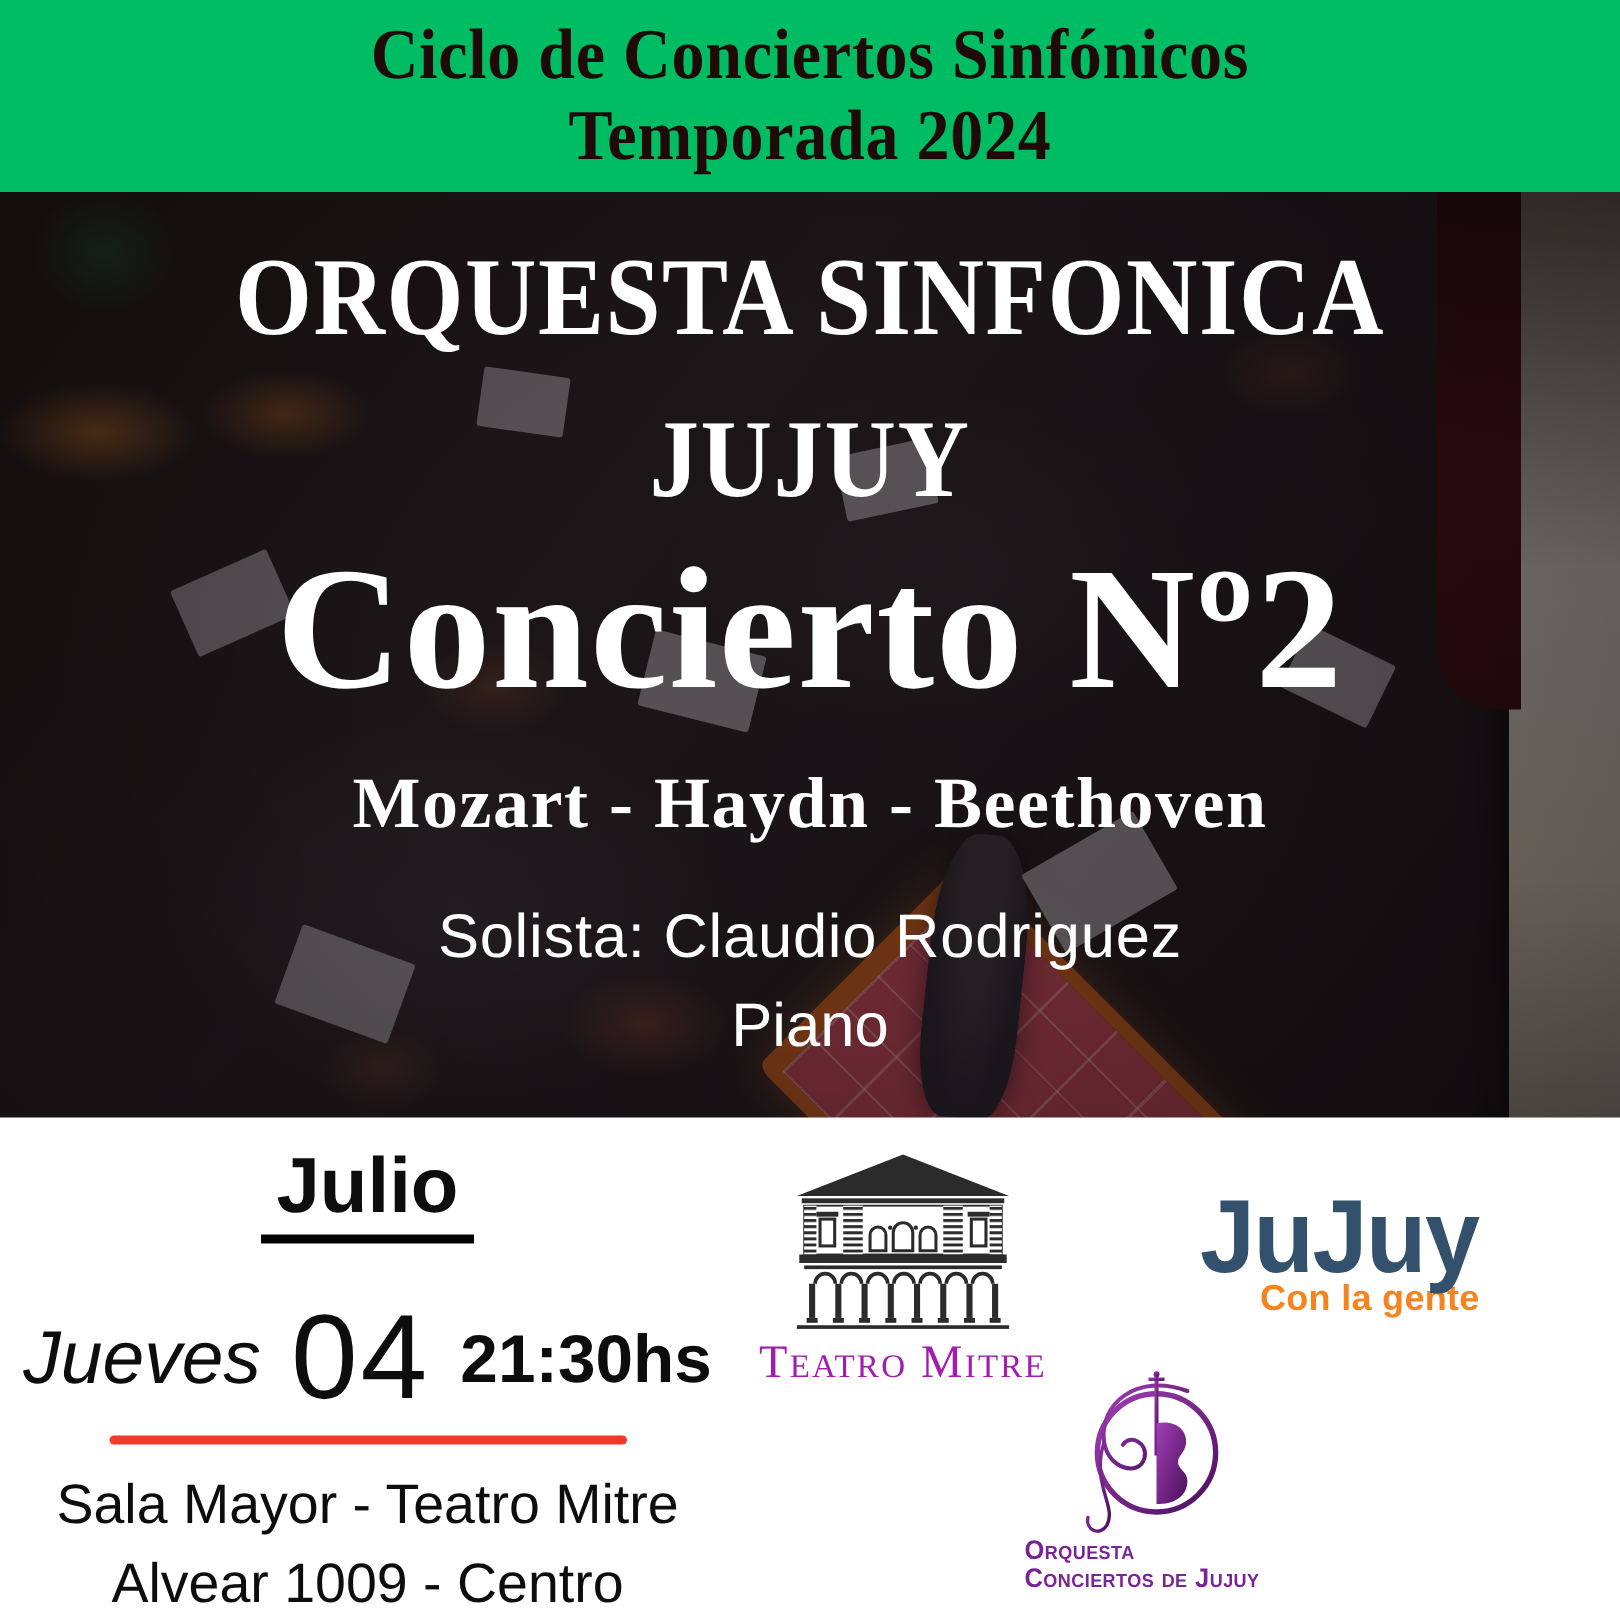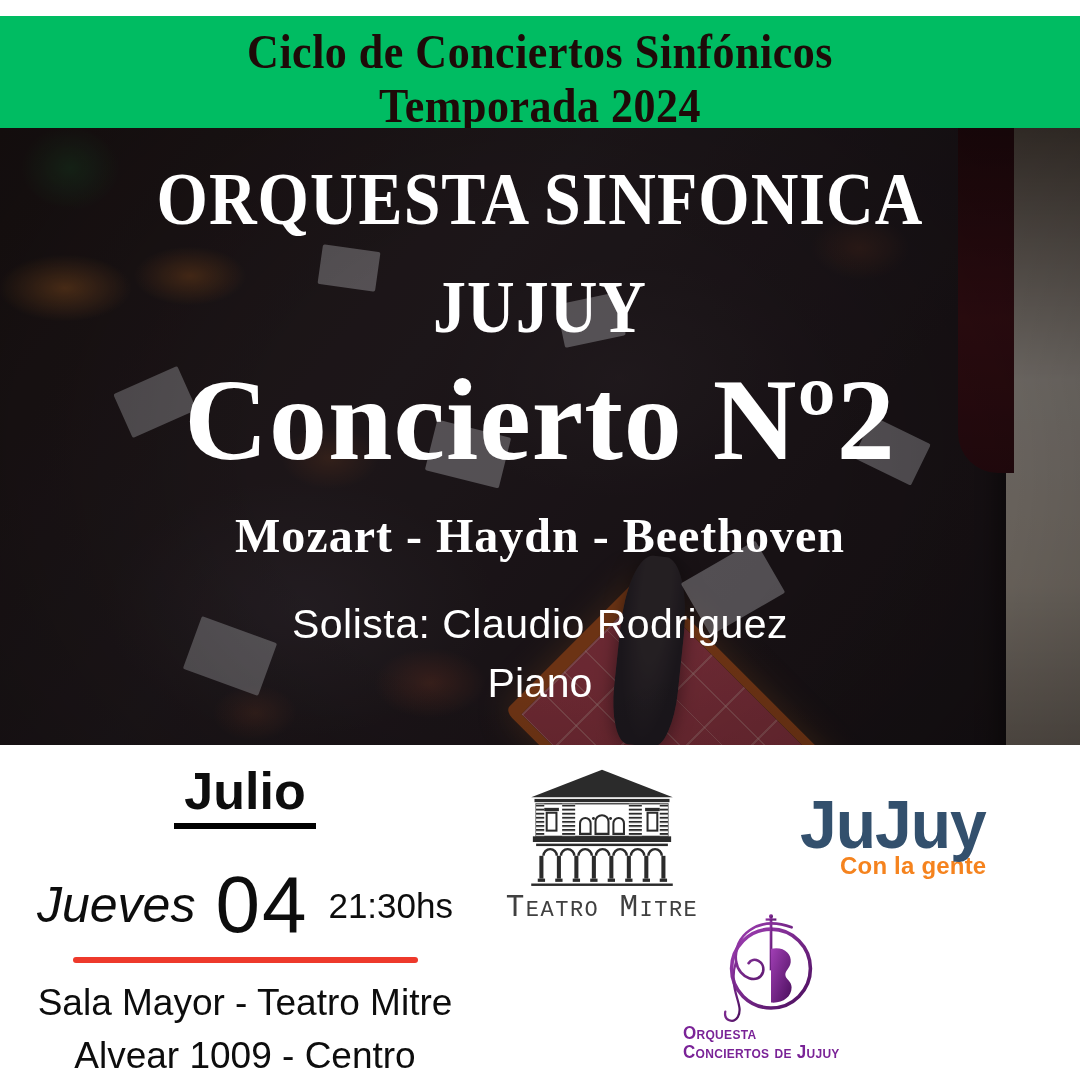--- a/index.html
+++ b/index.html
@@ -5,21 +5,21 @@
   * { margin:0; padding:0; box-sizing:border-box; }
   html,body { background:#ffffff; }
   .poster {
     position:relative; width:1080px; height:1080px; margin:0 auto;
     background:#ffffff; overflow:hidden;
     font-family:"Liberation Sans", sans-serif;
   }
 
   
   .banner {
-    position:absolute; left:0; top:16px; width:1080px; height:128px;
+    position:absolute; left:0; top:0; width:1080px; height:128px;
     background:#00BC62; display:flex; flex-direction:column;
     align-items:center; justify-content:center; gap:8px;
   }
   .banner .line {
     font-family:"Liberation Serif", serif; font-weight:bold;
     font-size:44px; line-height:1.05; color:#1E0A08;
     transform:scaleY(1.08); letter-spacing:0.5px;
   }
 
   
@@ -117,32 +117,32 @@
   .details .month {
     display:inline-block; font-size:52px; font-weight:600;
     border-bottom:6px solid #000; padding:0 10px 6px 10px; line-height:1;
   }
   .date-row {
     display:flex; justify-content:center; align-items:center; gap:20px;
     margin-top:36px; line-height:1;
   }
   .date-row .dayname { font-size:50px; font-style:italic; font-weight:500; }
   .date-row .daynum  { font-size:80px; font-weight:500; letter-spacing:2px; }
-  .date-row .time    { font-size:35px; font-weight:400; }
+  .date-row .time    { font-size:45px; font-weight:700; }
   .red-underline {
     width:345px; height:6px; background:#EE392B; border-radius:3px;
     margin:12px auto 14px auto;
   }
   .details .venue, .details .address { font-size:37px; font-weight:400; line-height:1.42; }
 
   .teatro { position:absolute; left:502px; top:23px; width:200px; text-align:center; }
   .teatro svg { display:block; margin:0 auto; }
   .teatro .tm-label {
-    font-family:Liberation Mono, monospace; font-variant:small-caps;
-    font-size:31px; letter-spacing:1.5px; color:#404040; margin-top:0px;
+    font-family:Liberation Serif, serif; font-variant:small-caps;
+    font-size:31px; letter-spacing:1.5px; color:#a21caf; margin-top:0px;
     font-weight:500;
   }
 
   .jujuy { position:absolute; left:800px; top:48px; width:230px; }
   .jujuy .wordmark {
     font-size:66px; font-weight:bold; color:#33506D;
     letter-spacing:-1px; line-height:.95; transform:scaleY(1.05);
   }
   .jujuy .tagline {
     font-size:24px; font-weight:bold; color:#F5831E;

